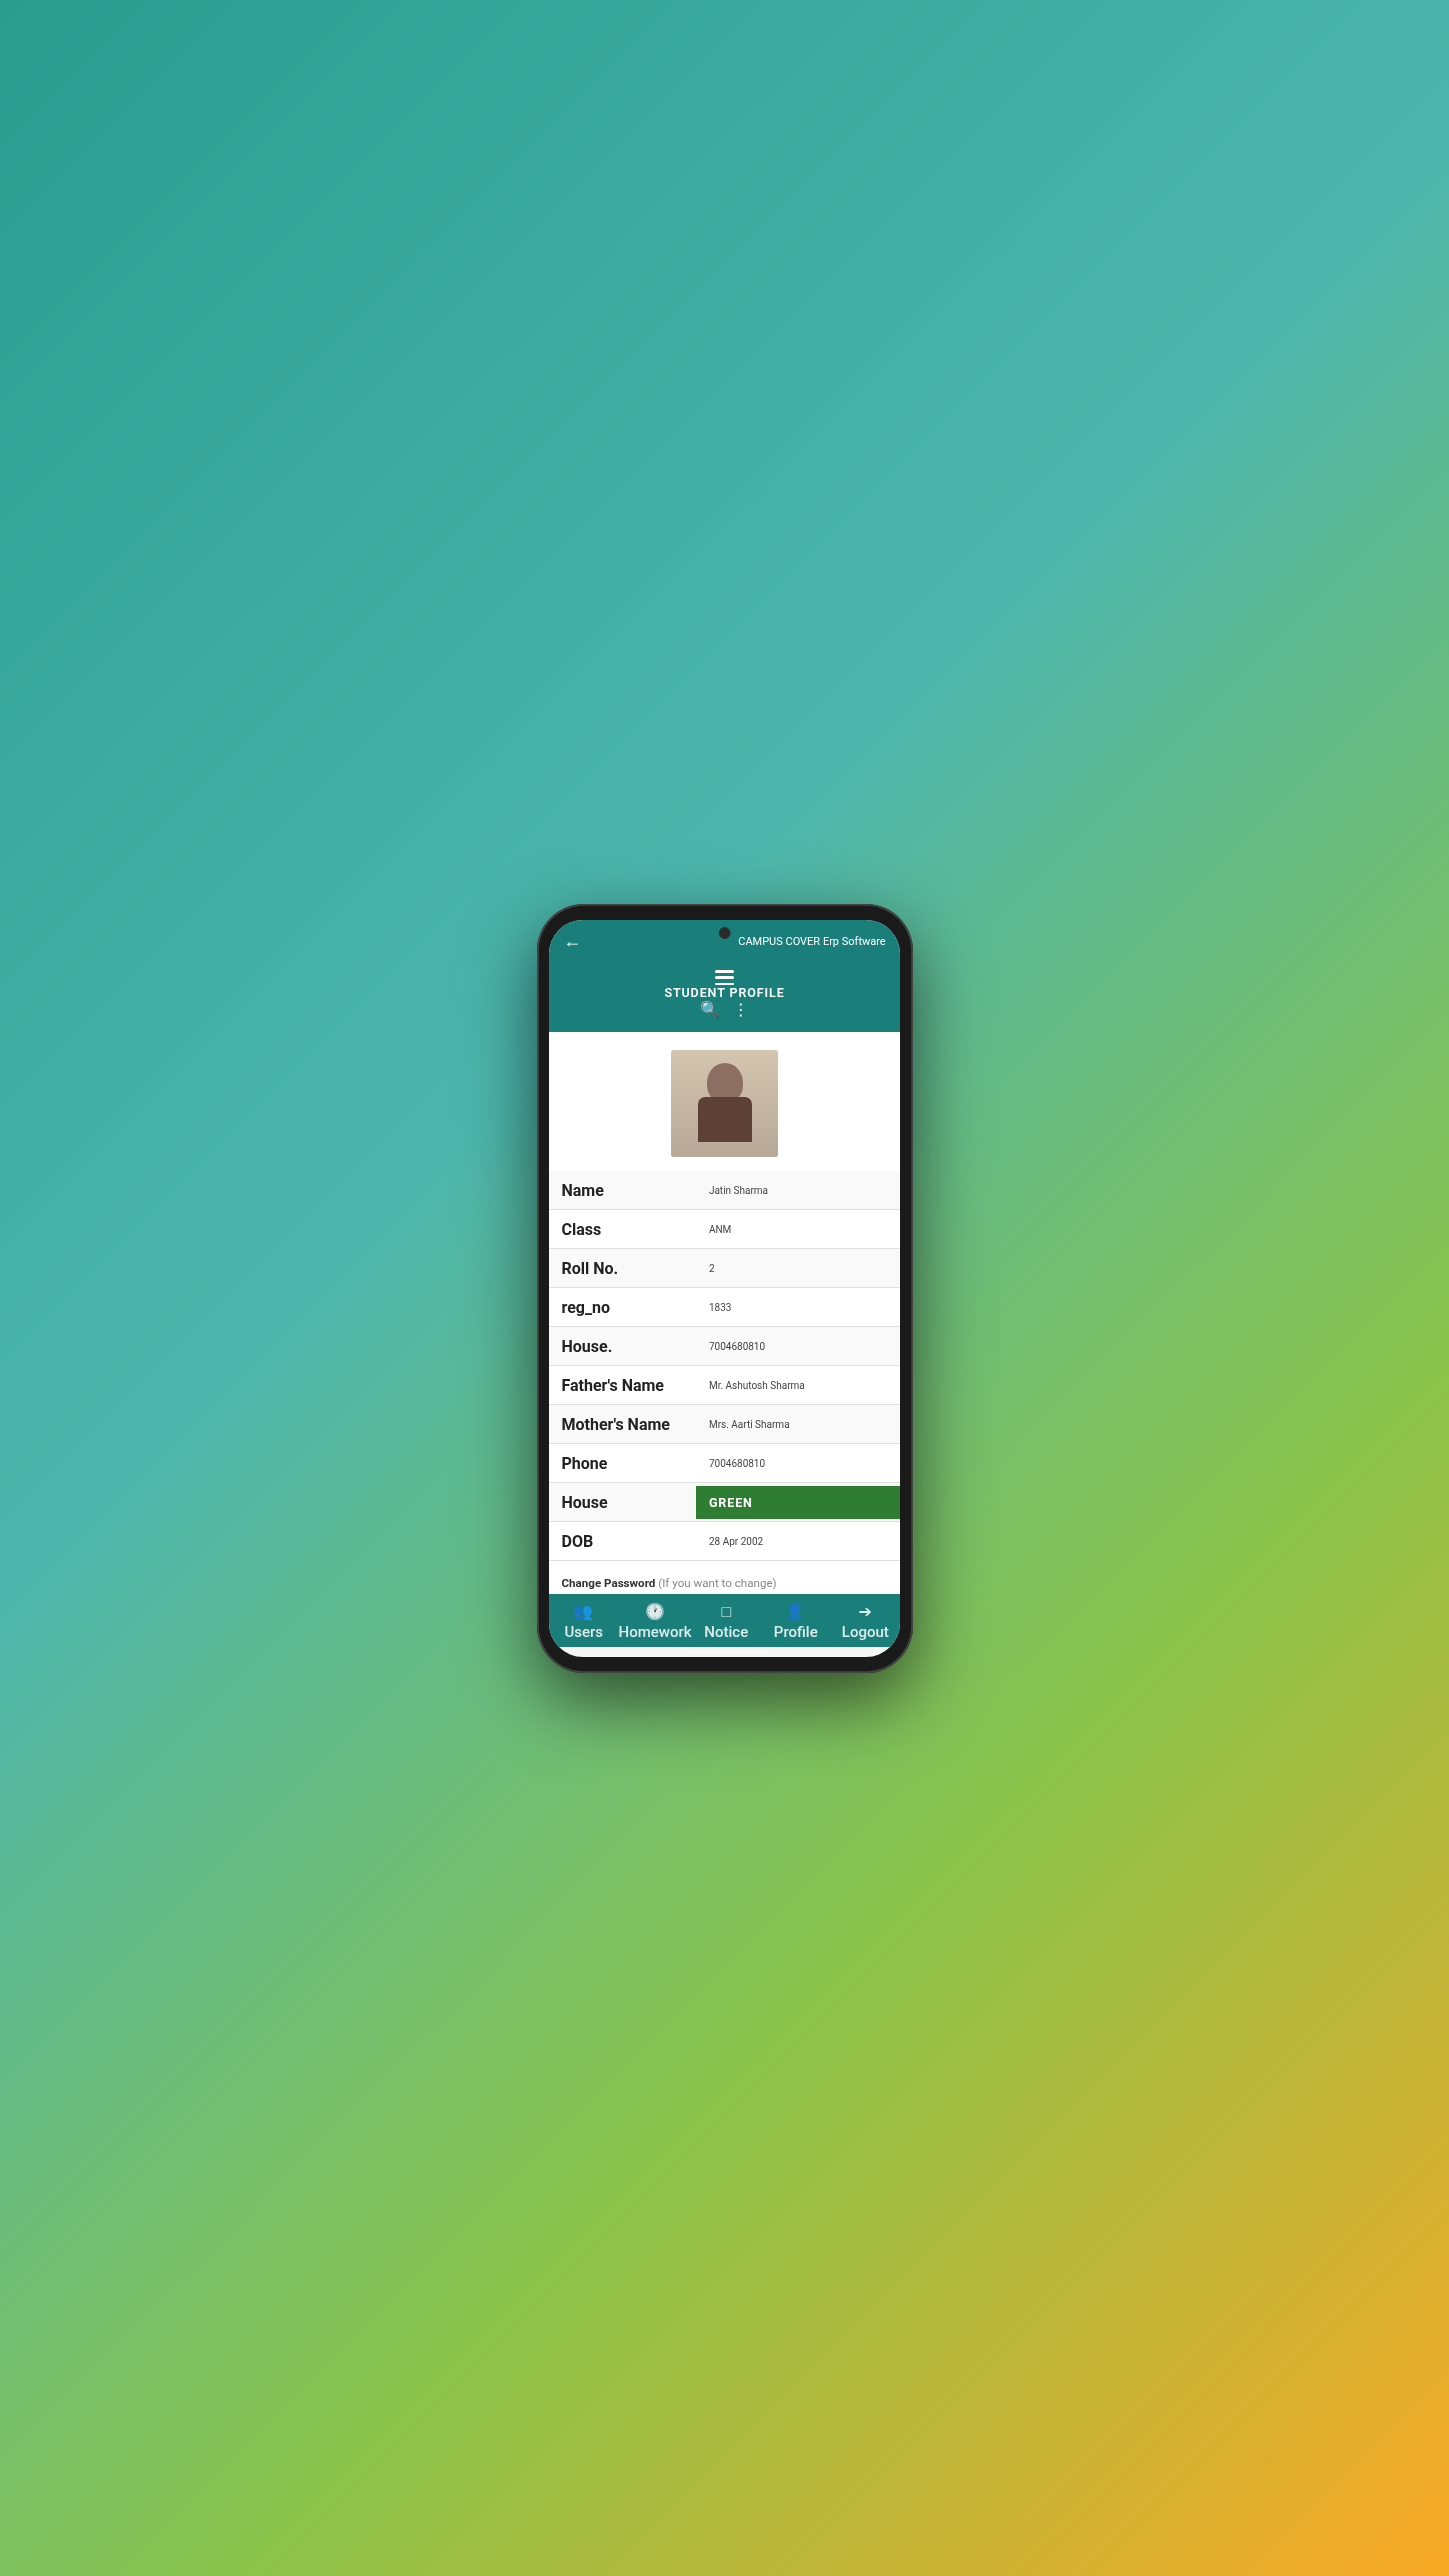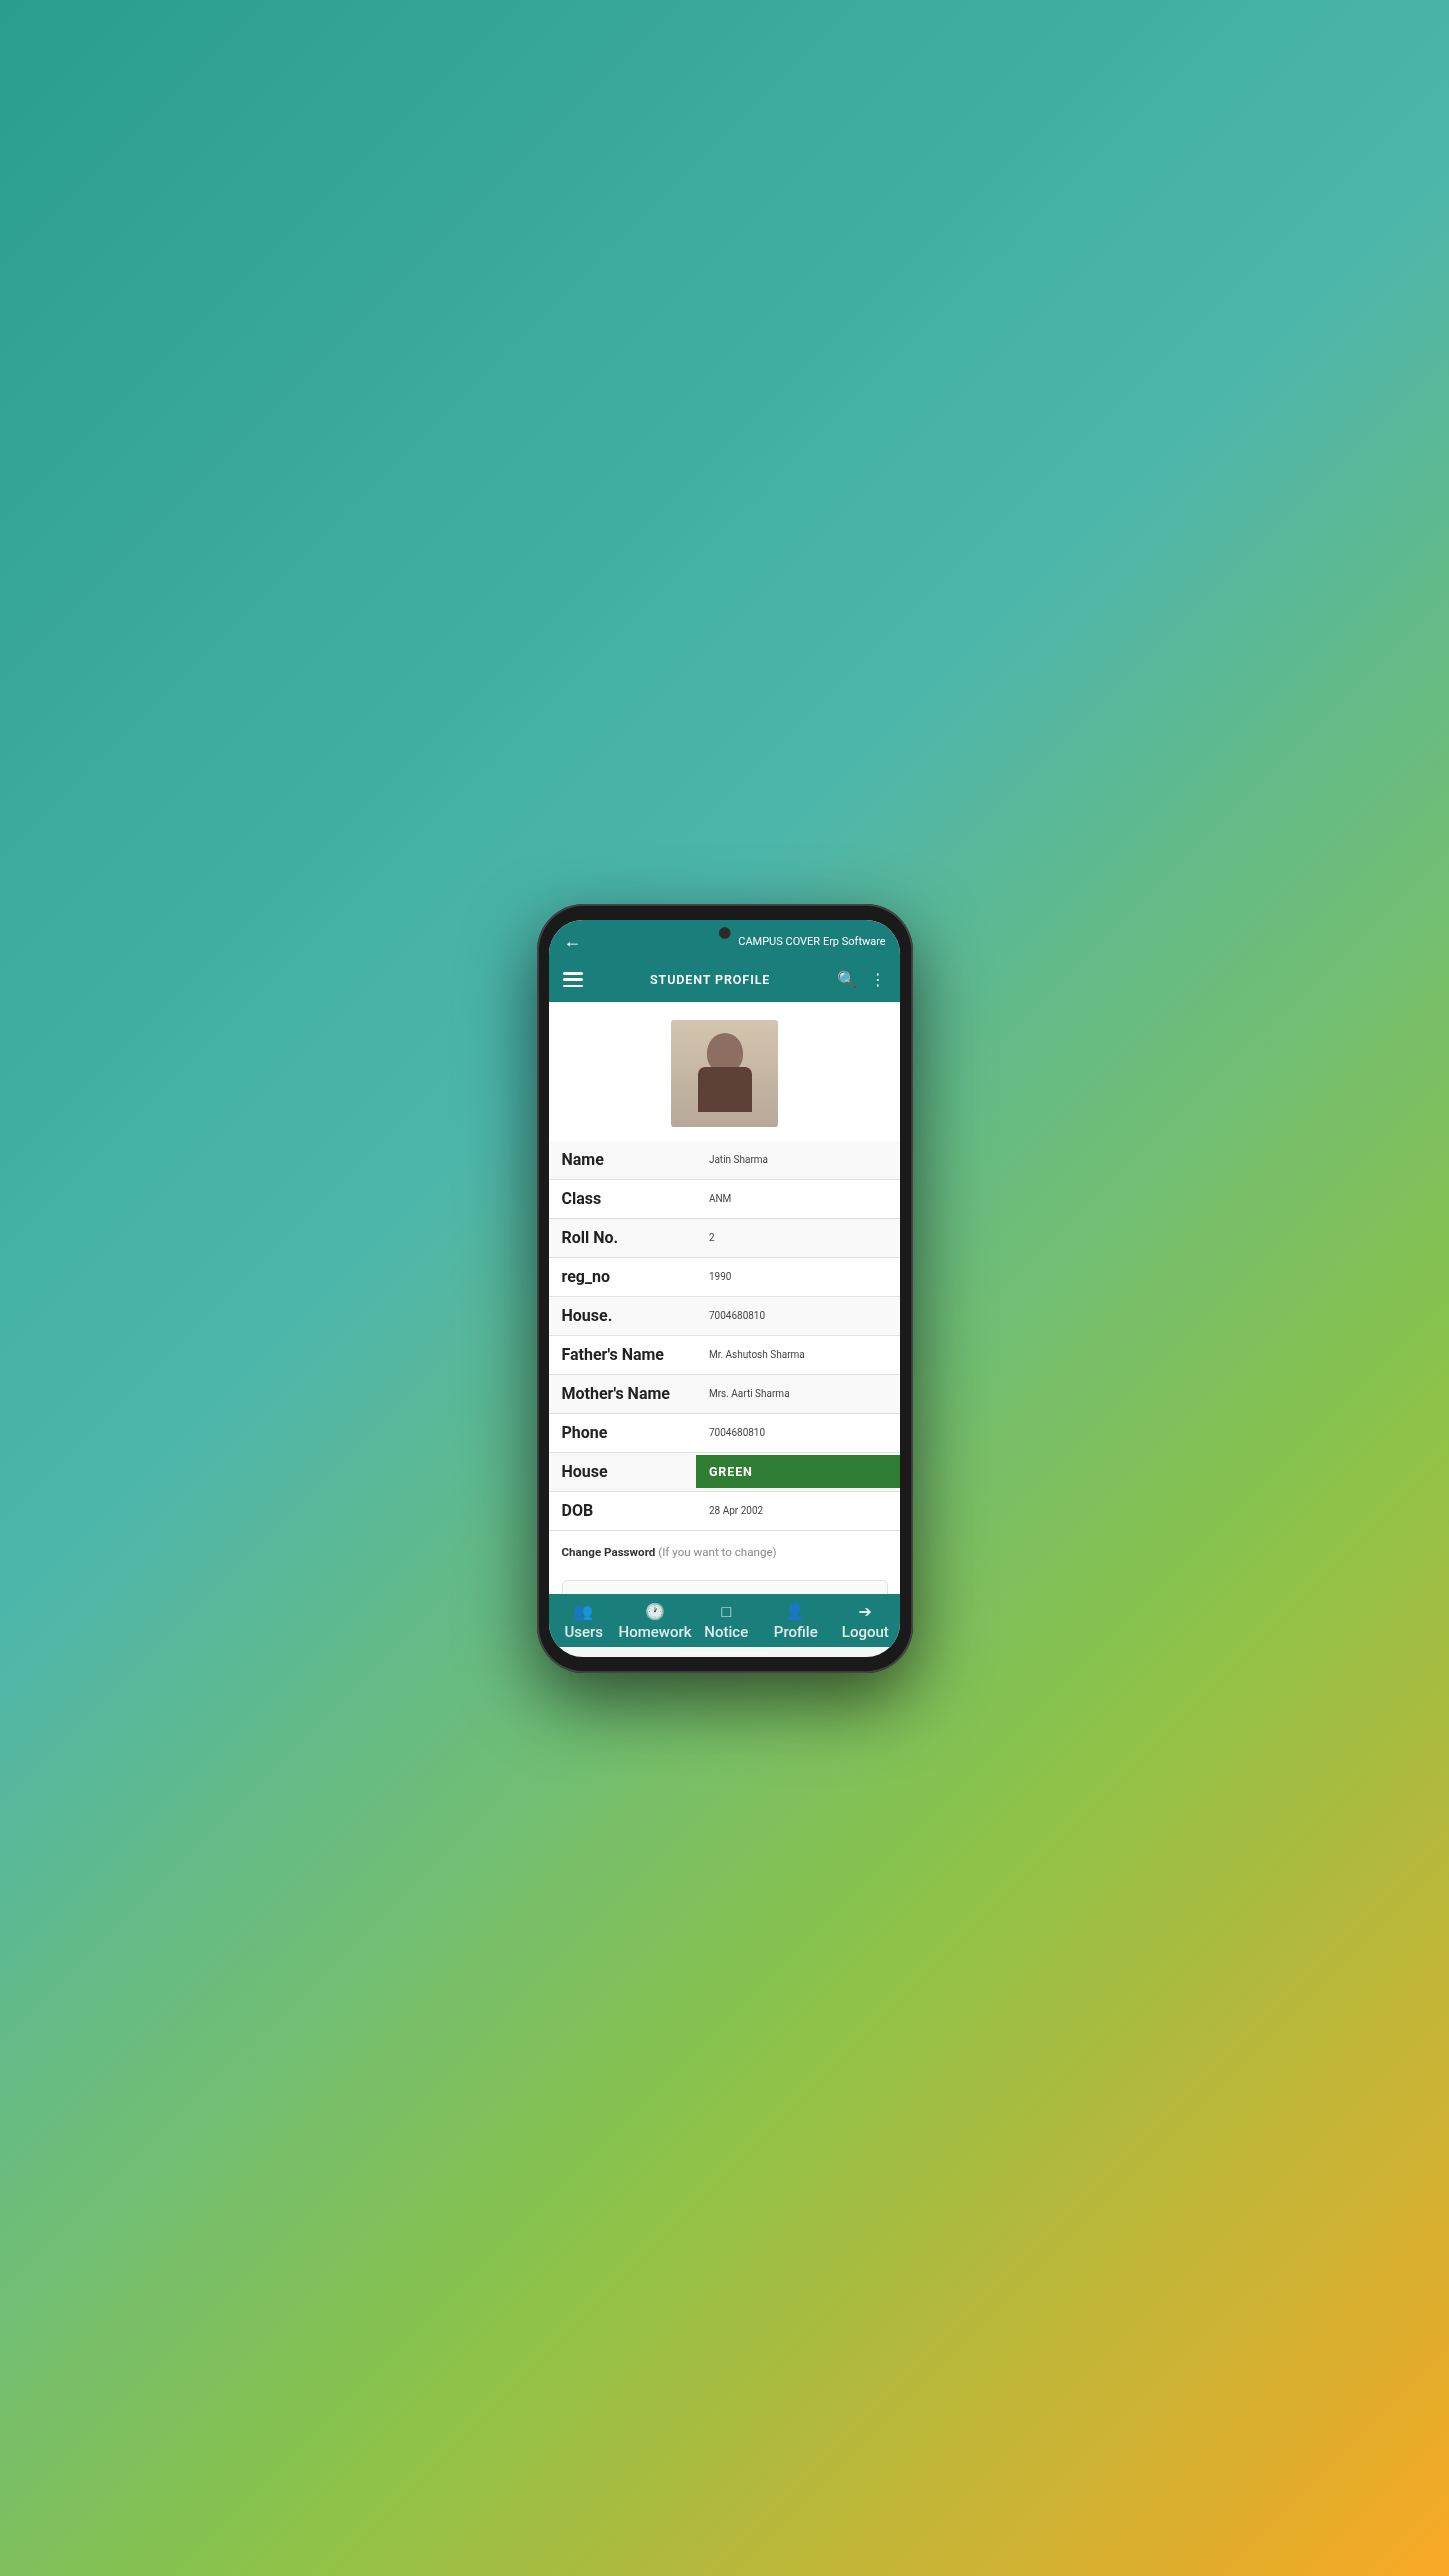--- a/index.html
+++ b/index.html
@@ -72,20 +72,21 @@
       flex: 1;
     }
 
     
     .header-bar {
       background: #1a7f7a;
       display: flex;
       align-items: center;
       justify-content: space-between;
       padding: 9px 14.3px 12.5px;
+      flex-direction: column;
     }
 
     .hamburger {
       display: flex;
       flex-direction: column;
       gap: 3.6px;
       cursor: pointer;
     }
 
     .hamburger span {
@@ -334,21 +335,21 @@
           <span class="info-value">ANM</span>
         </div>
 
         <div class="info-row">
           <span class="info-label">Roll No.</span>
           <span class="info-value">2</span>
         </div>
 
         <div class="info-row">
           <span class="info-label">reg_no</span>
-          <span class="info-value">1990</span>
+          <span class="info-value">1833</span>
         </div>
 
         <div class="info-row">
           <span class="info-label">House.</span>
           <span class="info-value">7004680810</span>
         </div>
 
         <div class="info-row">
           <span class="info-label">Father's Name</span>
           <span class="info-value">Mr. Ashutosh Sharma</span>

